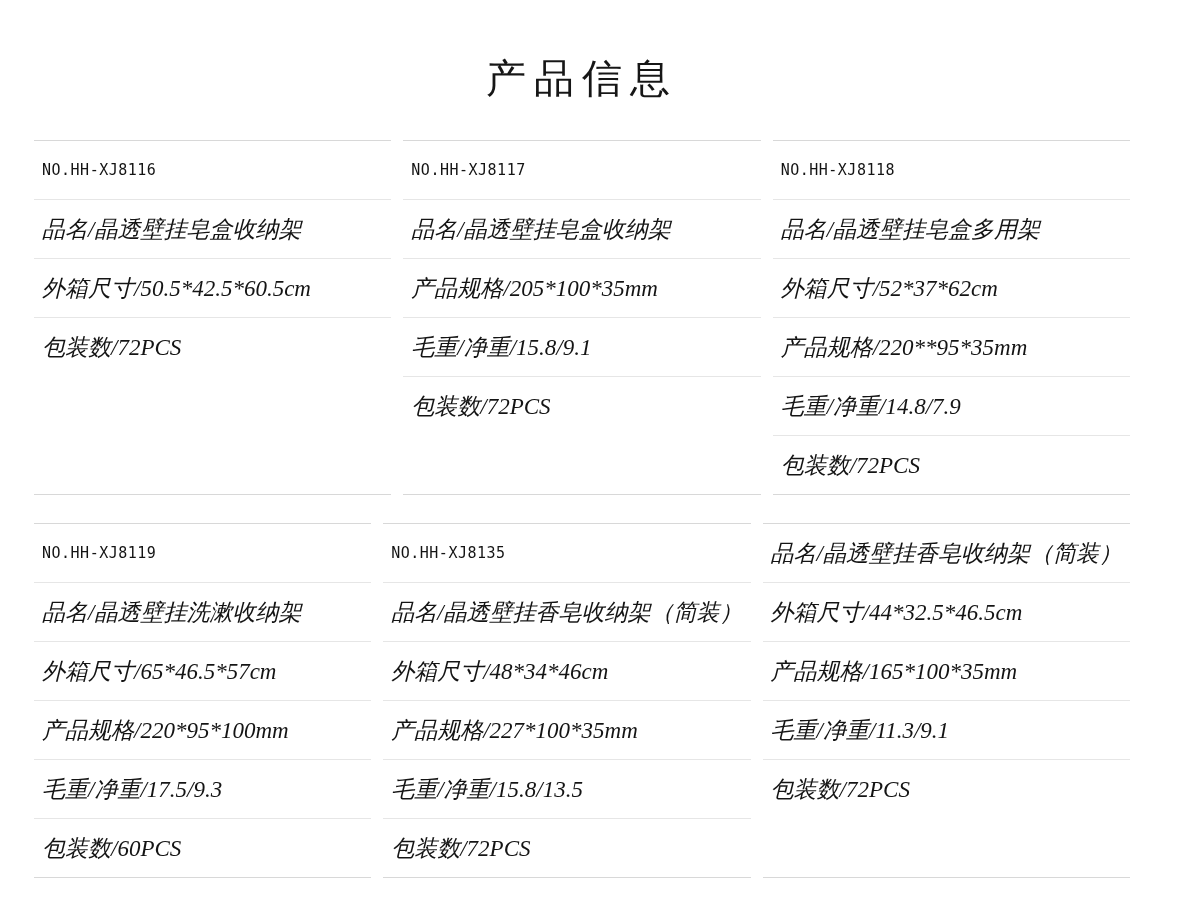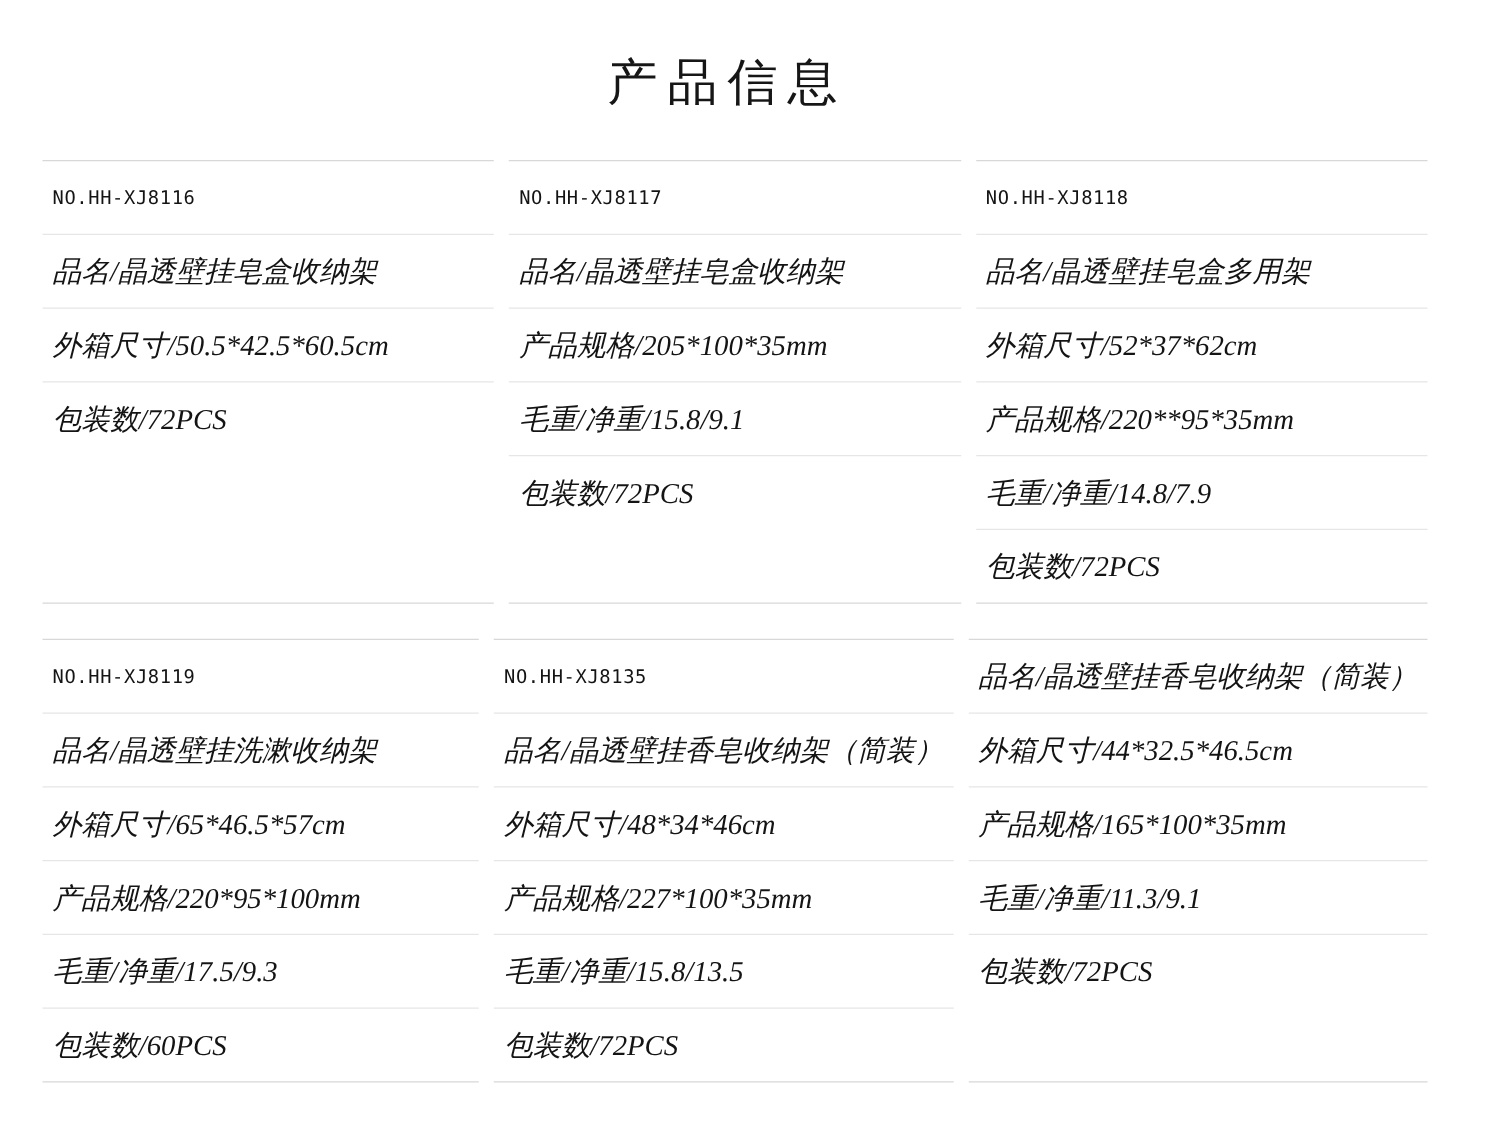--- a/index.html
+++ b/index.html
@@ -13,21 +13,21 @@
     font-family: "Liberation Serif", "DejaVu Serif", serif;
     color: #1a1a1a;
     overflow: hidden;
   }
 
   .page {
     width: 1164px;
     height: 900px;
     position: relative;
     box-sizing: border-box;
-    padding: 0;
+    padding: 12px;
   }
 
   .page-title {
     text-align: center;
     font-family: "DejaVu Sans", "Liberation Sans", sans-serif;
     font-size: 40px;
     font-weight: 400;
     letter-spacing: 8px;
     color: #161616;
     margin: 0;
@@ -41,21 +41,20 @@
     padding: 0 22px;
     display: flex;
     flex-direction: column;
     gap: 28px;
   }
 
   .row {
     display: flex;
     flex-direction: row;
     gap: 12px;
-    margin-left: 12px;
   }
 
   .card {
     width: 378px;
     box-sizing: border-box;
     background: #ffffff;
     border-top: 1px solid #d8d8d8;
     border-bottom: 1px solid #d8d8d8;
     padding: 0;
   }

